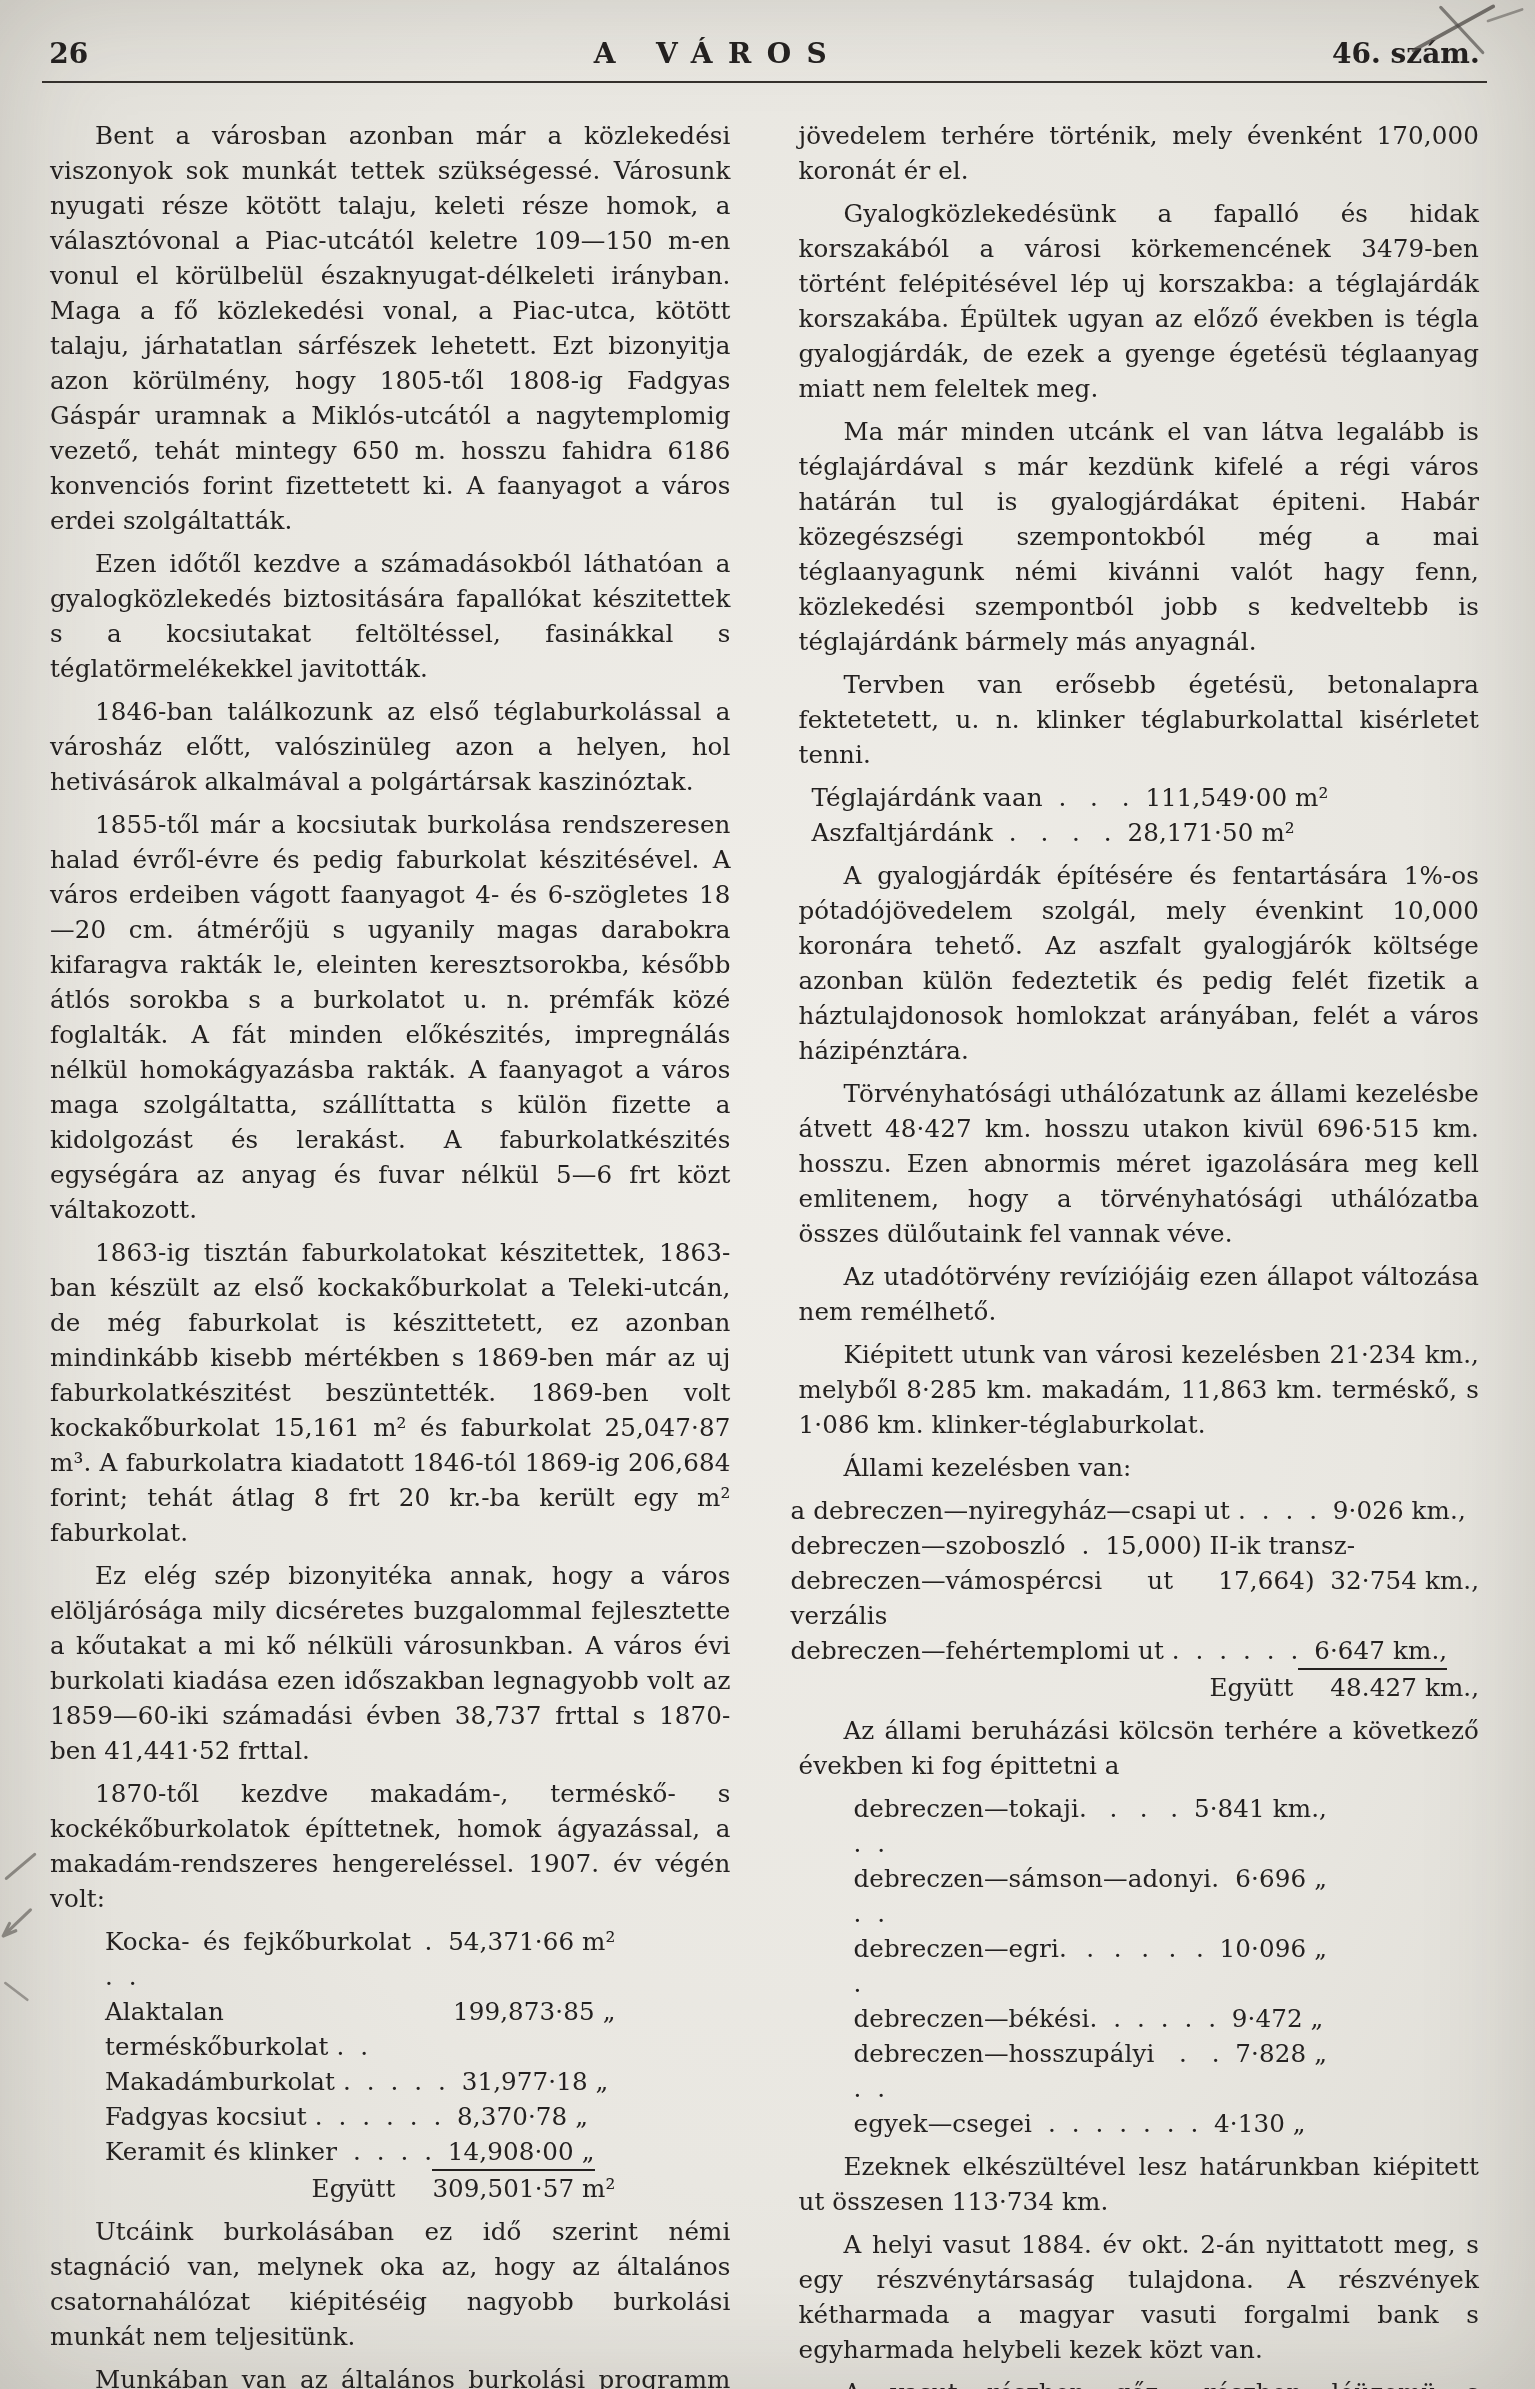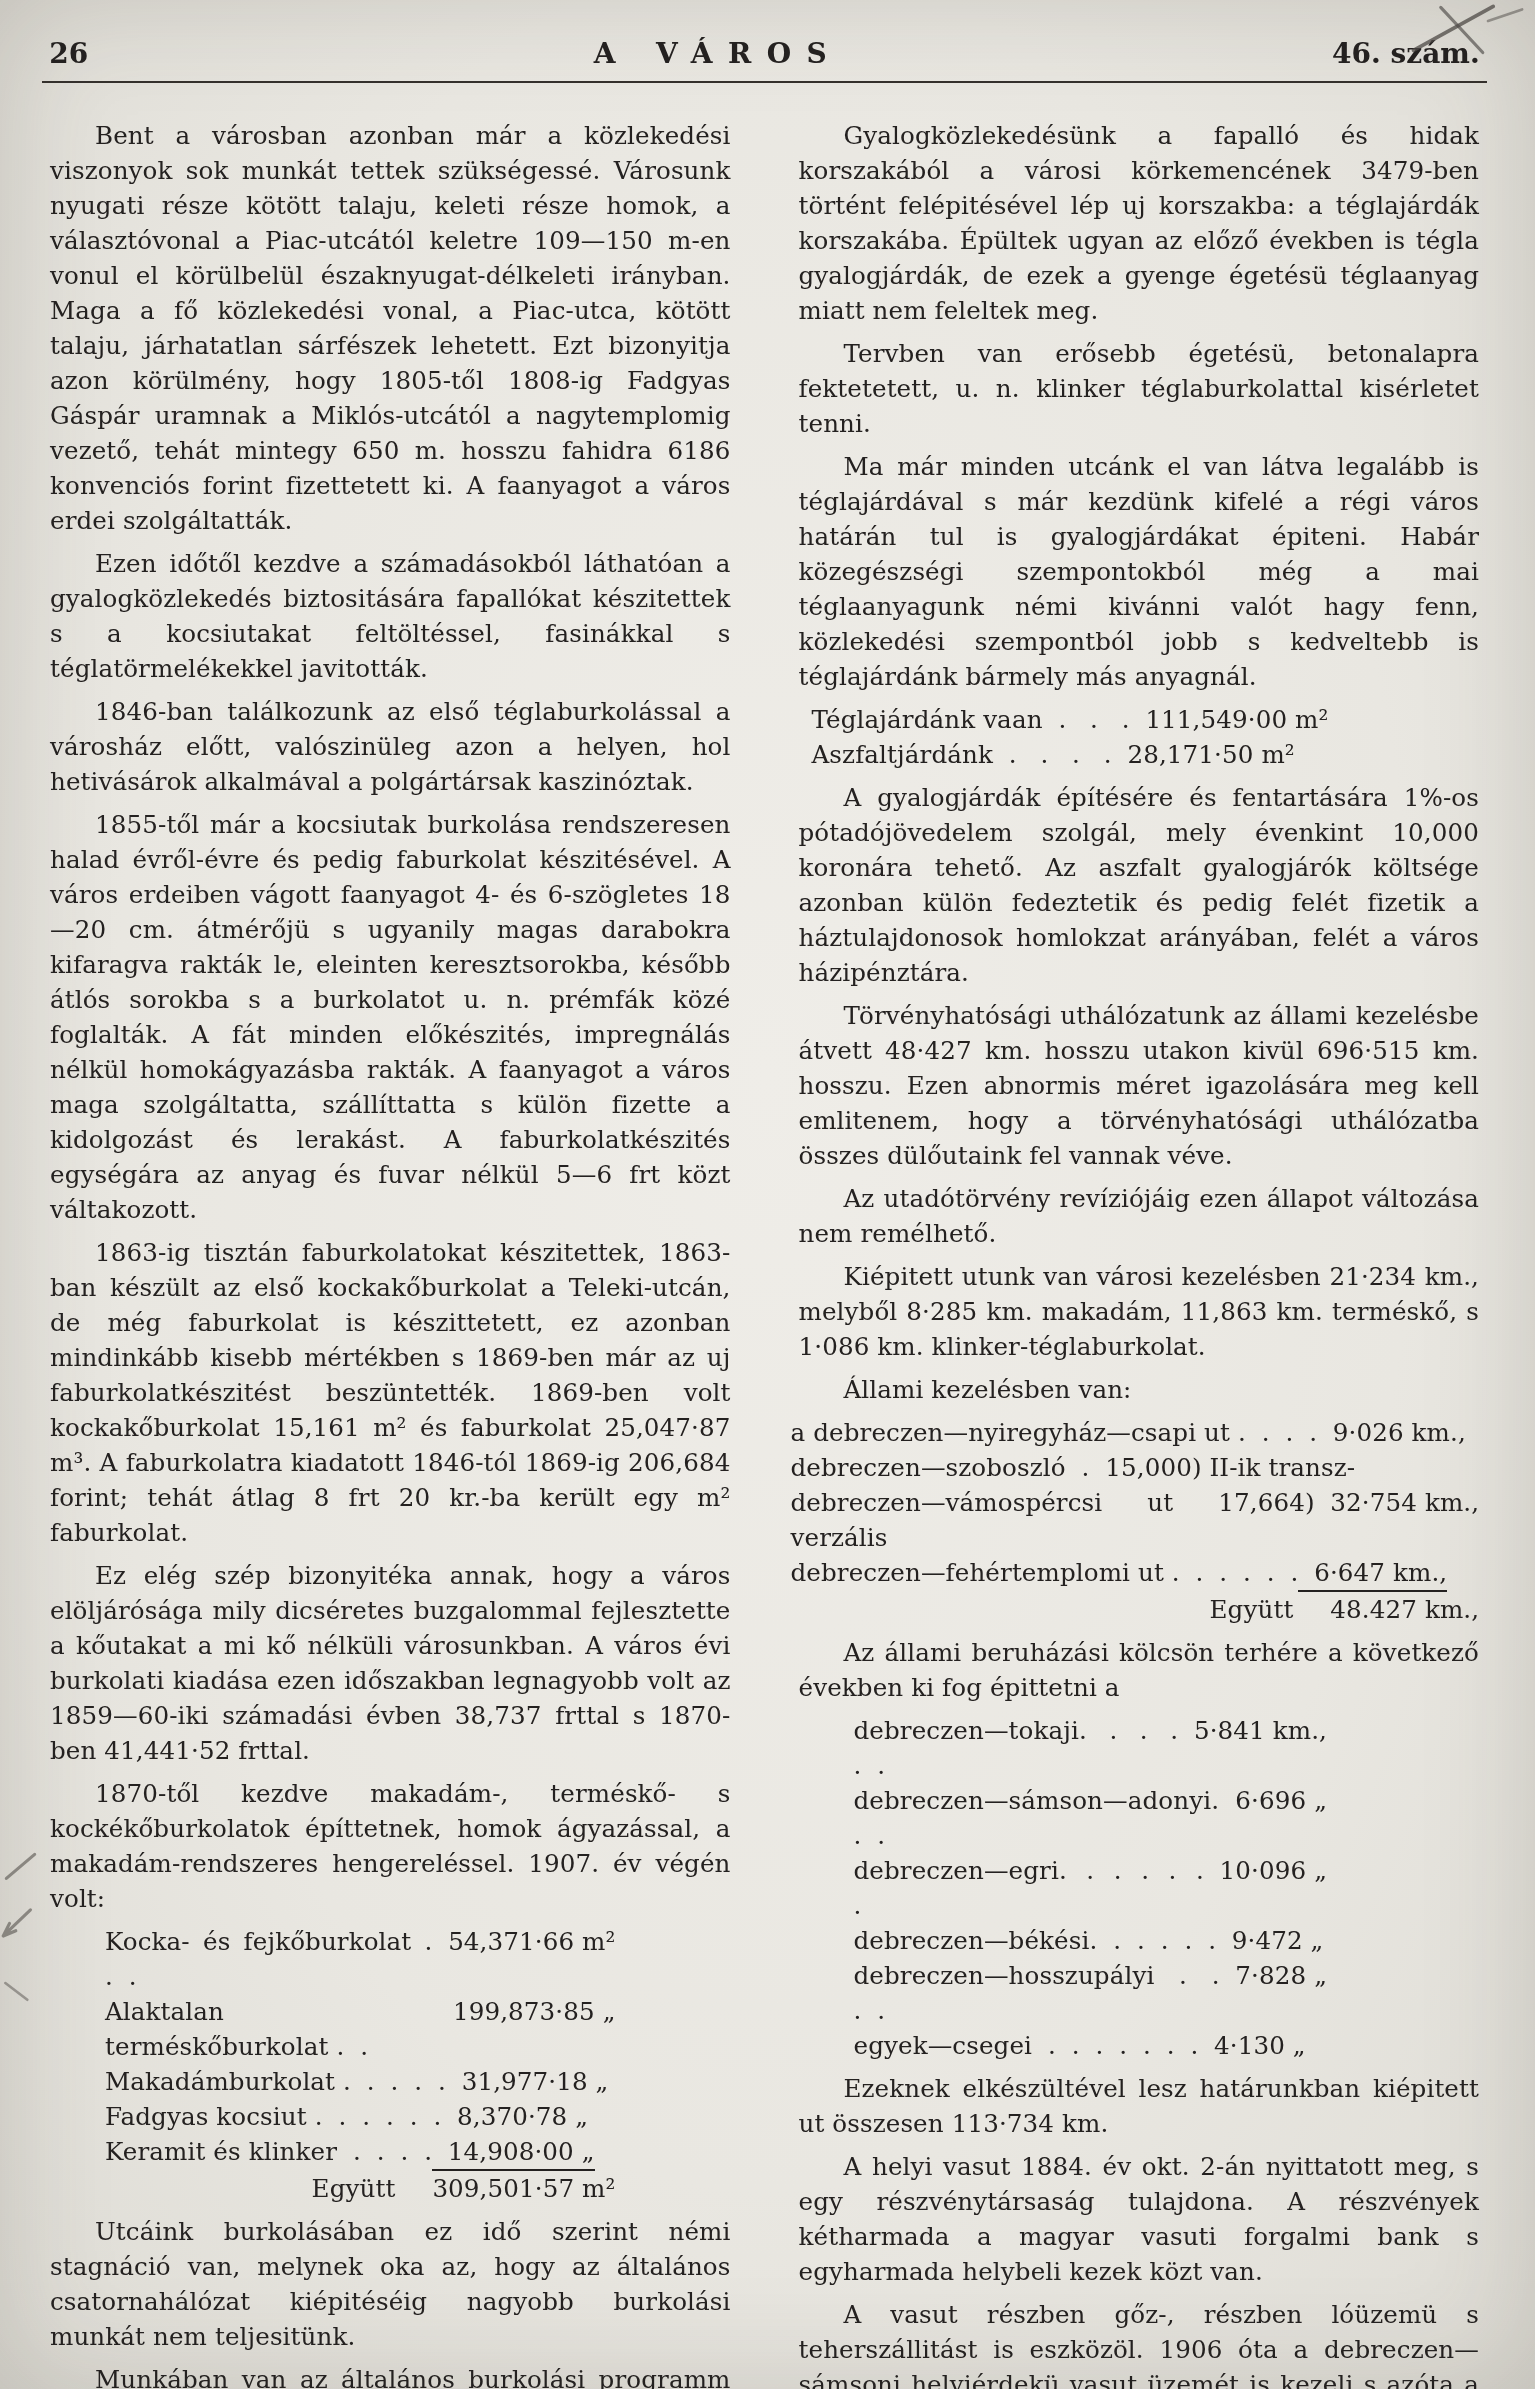--- a/index.html
+++ b/index.html
@@ -92,23 +92,24 @@
           <span>309,501·57 m²</span>
         </div>
       </div>
 
       <p class="para">Utcáink burkolásában ez idő szerint némi stagnáció van, melynek oka az, hogy az általános csatornahálózat kiépitéséig nagyobb burkolási munkát nem teljesitünk.</p>
       <p class="para">Munkában van az általános burkolási programm kidolgozása, mely összes utcáink burkolását felöleli. Hogy mily terhet fog ez városunkra róni, ma még számokkal meg nem jelölhetem, de elég tájékoztatásul szolgálhat erre nézve utcáink s köztereink területe, mely 182 hold s 1414 öl², vagyis 105.24 hektár s a legolcsóbb burkolat, melyet alkalmazhatunk, az I-ső osztályu alaktalan terméskőburkolat 4·00 K-ba kerül m²-ként — s burkolva van ez idő szerint gyalogjárdákkal együtt 45 hektár — s végül hogy a követ Tokajból kapjuk a legelőnyösebben.</p>
 
     </section>
 
     <section class="col">
+      <p class="para noindent">jövedelem terhére történik, mely évenként 170,000 koronát ér el.</p>
       <p class="para">Gyalogközlekedésünk a fapalló és hidak korszakából a városi körkemencének 3479-ben történt felépitésével lép uj korszakba: a téglajárdák korszakába. Épültek ugyan az előző években is tégla gyalogjárdák, de ezek a gyenge égetésü téglaanyag miatt nem feleltek meg.</p>
+      <p class="para">Ma már minden utcánk el van látva legalább is téglajárdával s már kezdünk kifelé a régi város határán tul is gyalogjárdákat épiteni. Habár közegészségi szempontokból még a mai téglaanyagunk némi kivánni valót hagy fenn, közlekedési szempontból jobb s kedveltebb is téglajárdánk bármely más anyagnál.</p>
       <p class="para">Tervben van erősebb égetésü, betonalapra fektetetett, u. n. klinker téglaburkolattal kisérletet tenni.</p>
-      <p class="para">Ma már minden utcánk el van látva legalább is téglajárdával s már kezdünk kifelé a régi város határán tul is gyalogjárdákat épiteni. Habár közegészségi szempontokból még a mai téglaanyagunk némi kivánni valót hagy fenn, közlekedési szempontból jobb s kedveltebb is téglajárdánk bármely más anyagnál.</p>
 
       <div class="vtable t-sidewalk">
         <div class="trow">
           <span class="tlabel">Téglajárdánk vaan  .   .   .</span>
           <span class="tvalue">111,549·00 m²</span>
         </div>
         <div class="trow">
           <span class="tlabel">Aszfaltjárdánk  .   .   .   .</span>
           <span class="tvalue">28,171·50 m²</span>
         </div>

